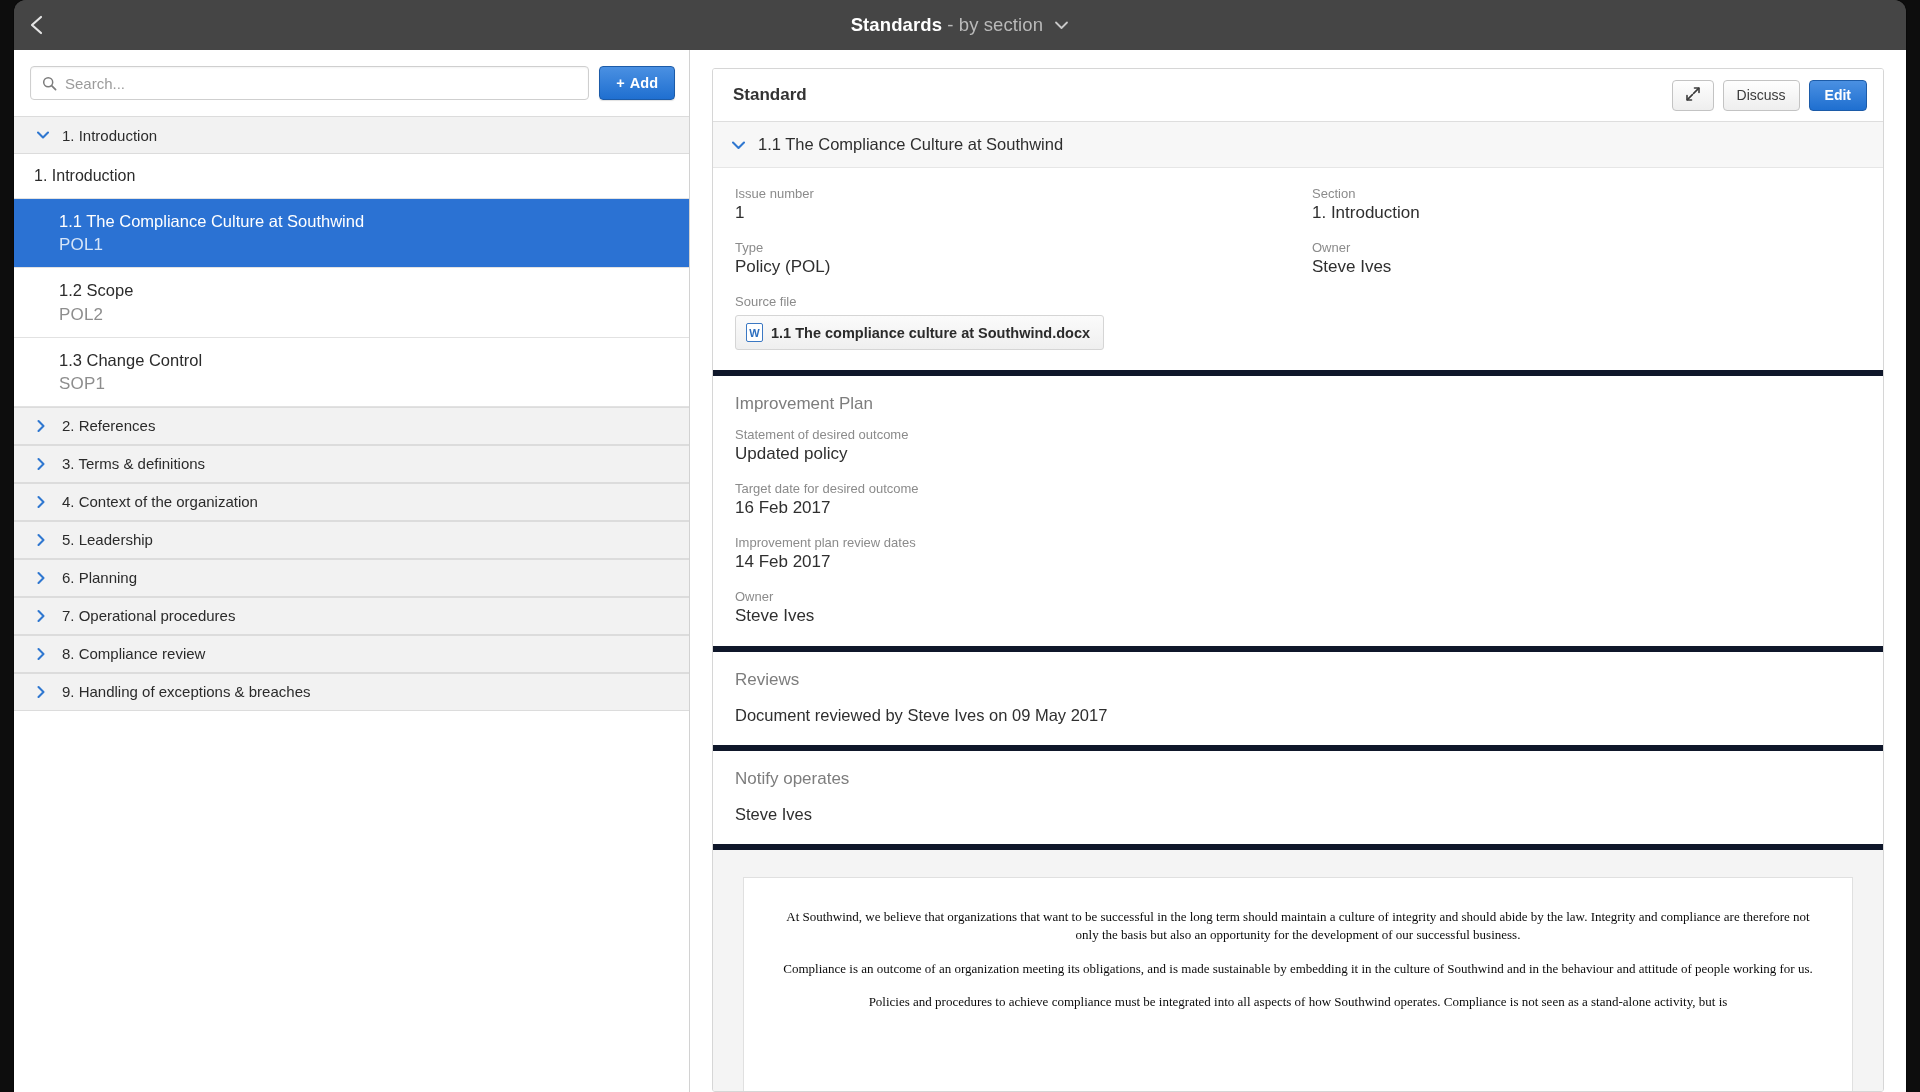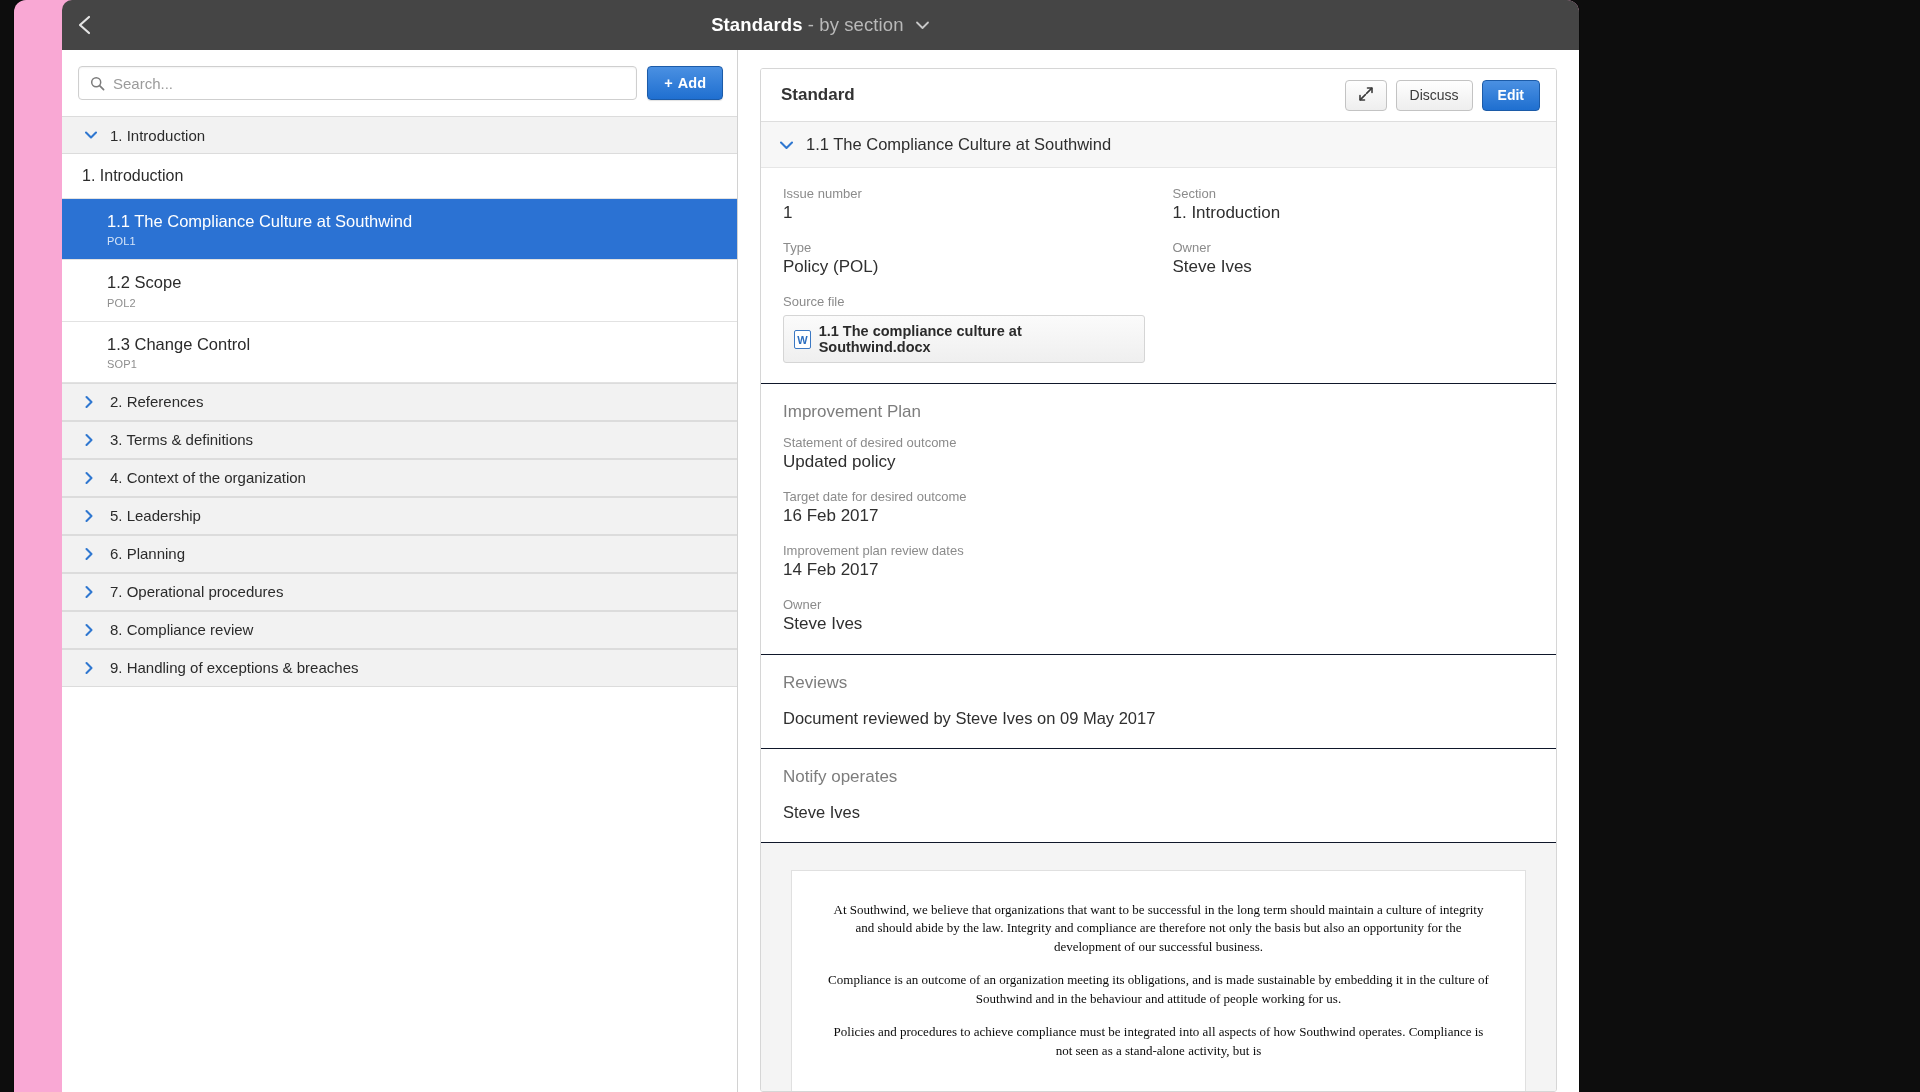--- a/index.html
+++ b/index.html
@@ -4,26 +4,25 @@
 <style>
   * { box-sizing: border-box; margin: 0; padding: 0; }
   html, body {
     width: 1920px; height: 1092px;
     background: #0d0d0d;
     font-family: "Liberation Sans", sans-serif;
     overflow: hidden;
   }
   .app {
     position: absolute;
-    left: 14px; top: 0; width: 1565px; height: 1092px;
-    background: #f9a8d4;
+    left: 14px; top: 0; width: 1892px; height: 1092px;
+    background: #404040;
     border-radius: 12px 12px 0 0;
     overflow: hidden;
     box-shadow: 0 0 0 1px rgba(0,0,0,.25);
-    padding-left: 48px;
   }
 
   
   .topbar {
     position: relative;
     height: 50px;
     background: #454545;
     display: flex;
     align-items: center;
     border-radius: 10px 10px 0 0;
@@ -132,21 +131,21 @@
     border-bottom: 1px solid #e2e2e2;
   }
 
   .tree-item {
     padding: 11px 20px 12px 45px;
     border-bottom: 1px solid #e2e2e2;
     background: #fff;
     cursor: pointer;
   }
   .tree-item .t1 { font-size: 16.5px; color: #2b2b2b; line-height: 1.35; }
-  .tree-item .t2 { font-size: 11px; color: #8d8d8d; margin-top: 3px; letter-spacing:.2px; }
+  .tree-item .t2 { font-size: 17px; color: #8d8d8d; margin-top: 3px; letter-spacing:.2px; }
   .tree-item.selected { background: #2b72d3; }
   .tree-item.selected .t1 { color: #ffffff; }
   .tree-item.selected .t2 { color: #d6e5f8; }
 
   
   .main {
     flex: 1;
     background: #ffffff;
     padding: 18px 22px 0 22px;
     overflow: hidden;
@@ -197,21 +196,21 @@
     display:flex; align-items:center; gap: 12px;
     height: 46px;
     padding-left: 18px;
     background: #f7f7f7;
     border-bottom: 1px solid #e6e6e6;
   }
   .doc-title-row .label { font-size: 16.5px; color: #2e2e2e; }
 
   .section {
     padding: 18px 22px 20px 22px;
-    border-bottom: 1px solid #0f172a;
+    border-bottom: 6px solid #0f172a;
   }
   .grid2 { display: grid; grid-template-columns: 1fr 1fr; column-gap: 28px; }
   .field { margin-bottom: 17px; }
   .field:last-child { margin-bottom: 0; }
   .f-label { font-size: 13px; color: #8b8b8b; margin-bottom: 2px; }
   .f-value { font-size: 17px; color: #2f2f2f; }
   .sec-title { font-size: 17px; color: #7d7d7d; margin-bottom: 13px; }
 
   .file-chip {
     display:inline-flex; align-items:center; gap: 8px;

